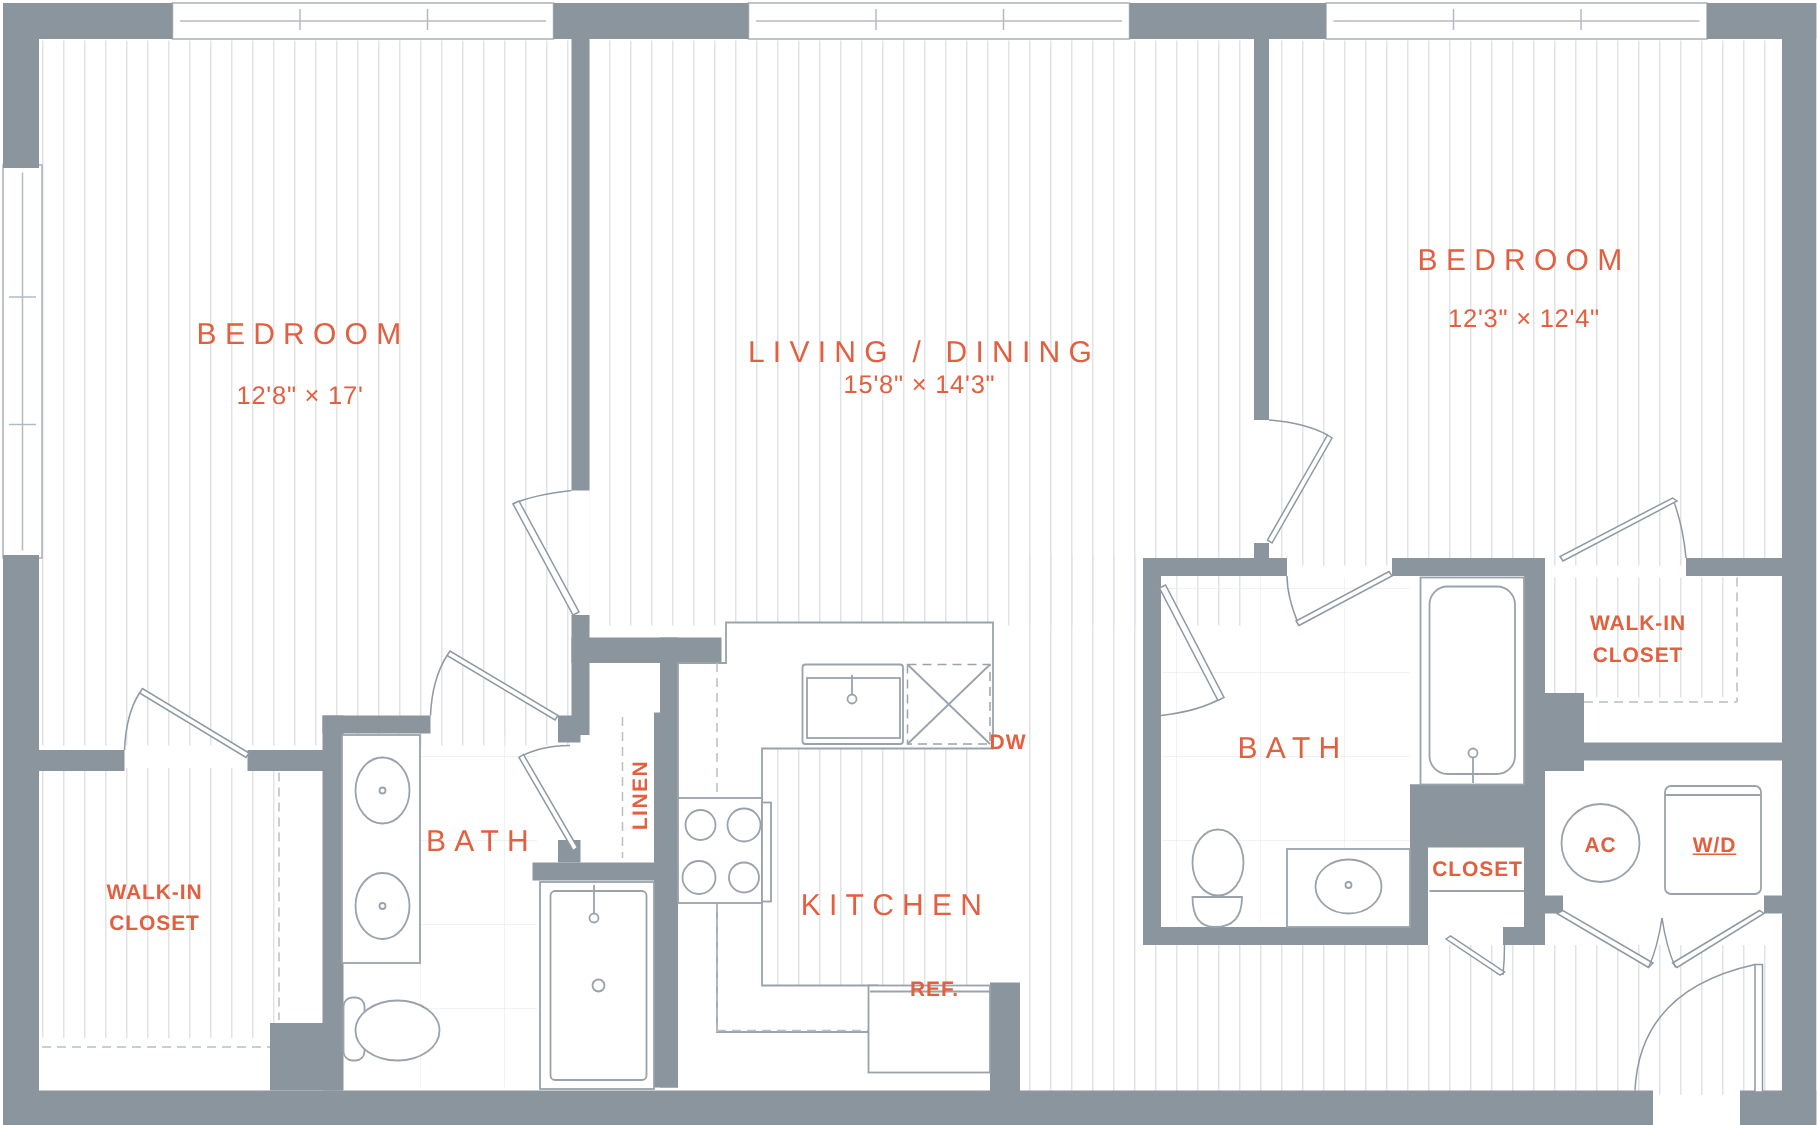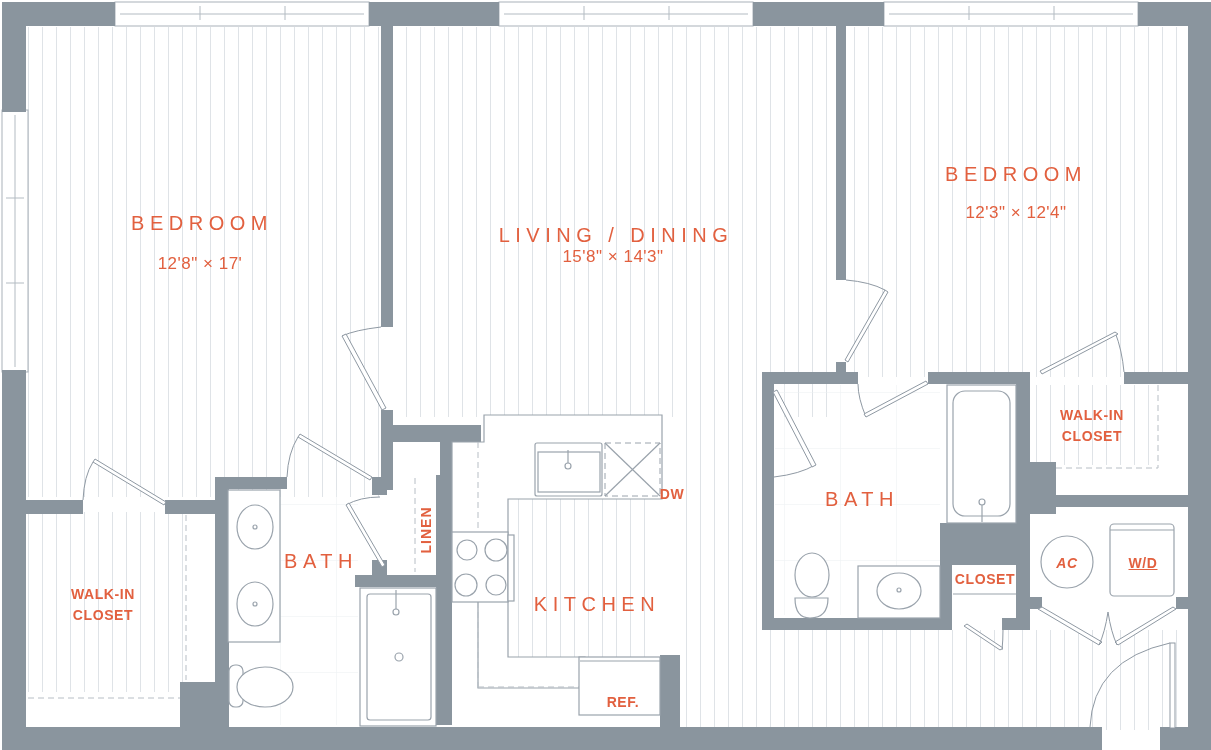--- a/index.html
+++ b/index.html
@@ -246,15 +246,15 @@
 </div>
 <div class="label small" style="left:1092px; top:405px;">
   <div>WALK-IN</div>
   <div>CLOSET</div>
 </div>
 
 <div class="label vert" style="left:426px; top:530px;">LINEN</div>
 <div class="label small" style="left:985px; top:569px;">CLOSET</div>
 
 <div class="label small" style="left:632px; top:484px;margin-left:40px;">DW</div>
-<div class="label small" style="left:623px; top:692px;">REF.</div>
-<div class="label small" style="left:1067px; top:553px;font-style:italic;">AC</div>
+<div class="label small" style="left:623px; top:649px;">REF.</div>
+<div class="label small" style="left:1067px; top:553px;">AC</div>
 <div class="label small" style="left:1143px; top:553px;text-decoration:underline;">W/D</div>
 
 </body></html>

